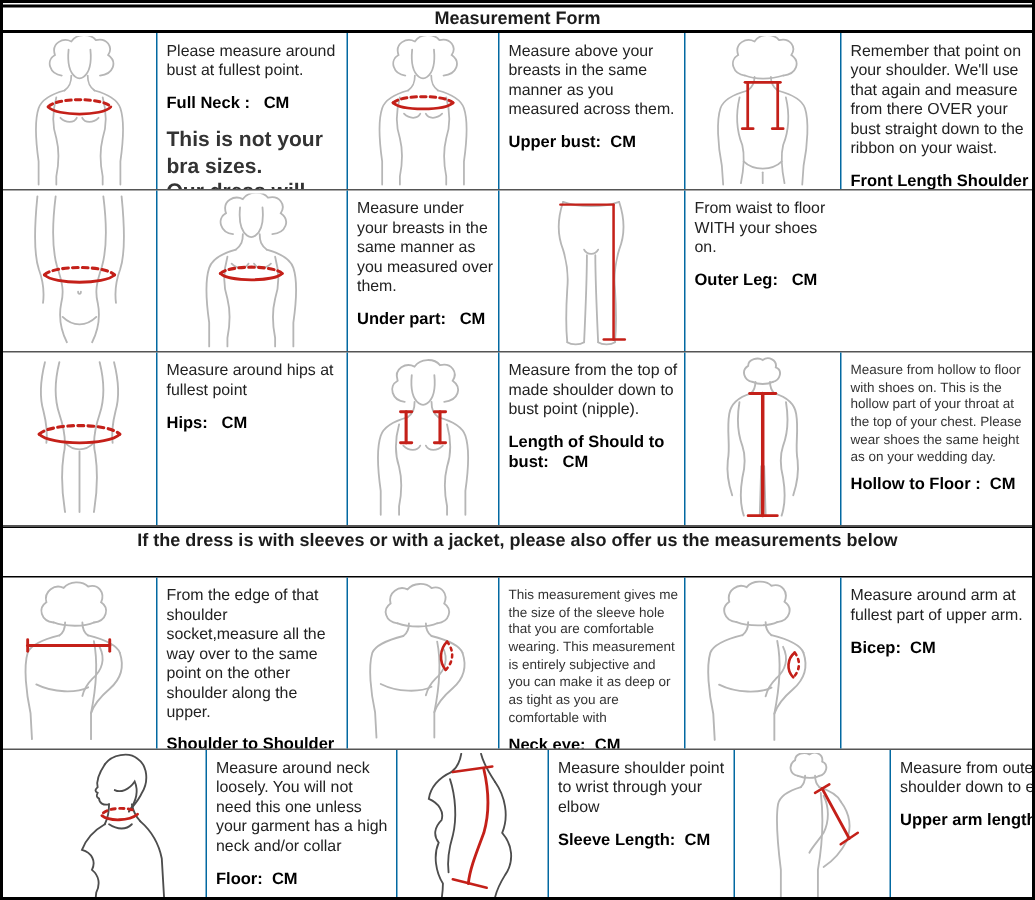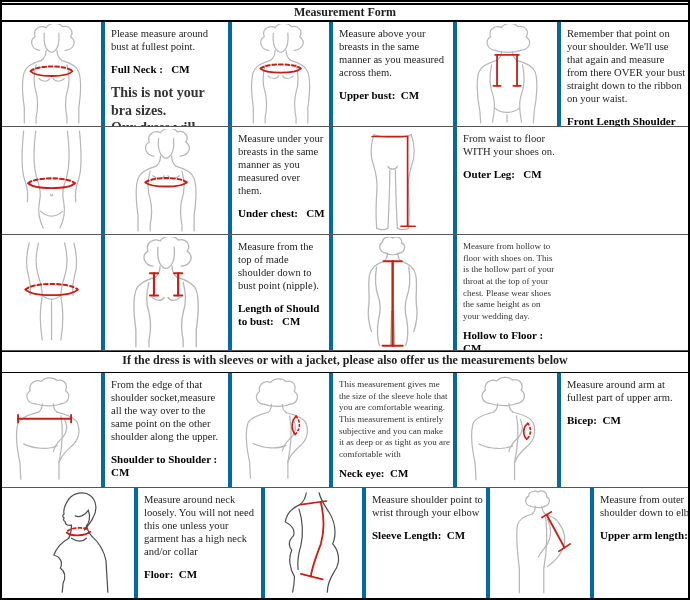--- a/index.html
+++ b/index.html
@@ -1,39 +1,39 @@
 <!DOCTYPE html>
 <html><head>
 <meta charset="utf-8">
 <style>
   html,body{margin:0;padding:0;background:#e8e8e8;}
   *{box-sizing:border-box;}
   .form{
     width:690px;height:600px;background:#fff;margin:0;
     border-left:2px solid #000;border-right:2px solid #000;border-bottom:2px solid #000;
-    font-family:Liberation Serif, serif;color:#1c1c1c;
+    font-family:Liberation Sans, sans-serif;color:#1c1c1c;
     display:flex;flex-direction:column;overflow:hidden;
   }
   .topbar{height:5px;border-top:2px solid #000;border-bottom:2px solid #000;flex:0 0 auto;}
   .header{
     flex:0 0 auto;height:17px;border-bottom:2px solid #000;
     font-weight:bold;font-size:12px;line-height:15px;text-align:center;
   }
   .banner{
-    flex:0 0 auto;height:22px;border-top:1px solid #000;border-bottom:1px solid #000;
+    flex:0 0 auto;height:34px;border-top:1px solid #000;border-bottom:1px solid #000;
     font-weight:bold;font-size:12px;line-height:16px;text-align:center;
   }
   .row{
     display:grid;flex:0 0 auto;
     grid-template-columns:103px 127px 101px 124px 104px 129px;
     border-bottom:1px solid #555;
   }
   .row:last-child{border-bottom:none;flex:1 1 auto;margin-left:33px;}
   .r1{height:105px}.r2{height:108px}.r3{height:116px}.r4{height:115px}.r5{height:110px}
-  .cell{border-right:4px solid #0369a1;overflow:hidden;}
+  .cell{border-right:1px solid #0369a1;overflow:hidden;}
   .cell:last-child{border-right:none;}
   .cell.fig{display:flex;align-items:center;justify-content:center;padding:1px;}
   .cell.fig svg{width:96%;height:98%;}
   .cell.text{padding:6px 3px 3px 6px;}
   .body{margin:0 0 9px 0;font-size:10.6px;line-height:1.22;color:#222;}
   .body.small{font-size:9px;line-height:1.3;margin-bottom:6px;color:#333;}
   .label{margin:0;font-weight:bold;font-size:11px;line-height:1.2;color:#000;white-space:pre-wrap;}
   .note{margin:8px 0 0 0;font-weight:bold;font-size:14px;line-height:1.25;color:#333;white-space:pre-wrap;}
   .note:empty,.body:empty,.label:empty{display:none;}
 </style>
@@ -136,21 +136,21 @@
           <path d="M33,45 C30,56 30,66 33,75 C35,83 35,93 33,103 L33,109" stroke="#b6b6b6" stroke-width="1.3" fill="none" stroke-linecap="round"></path>
           <path d="M67,45 C70,56 70,66 67,75 C65,83 65,93 67,103 L67,109" stroke="#b6b6b6" stroke-width="1.3" fill="none" stroke-linecap="round"></path>
           <path d="M36,50 C40,54 46,54 48,50" stroke="#b6b6b6" stroke-width="1.3" fill="none" stroke-linecap="round"></path>
           <path d="M52,50 C54,54 60,54 64,50" stroke="#b6b6b6" stroke-width="1.3" fill="none" stroke-linecap="round"></path>
           <path d="M28,57 C34,63 66,63 72,57" stroke="#c42019" stroke-width="2" fill="none" stroke-linecap="round"></path>
           <path d="M28,57 C34,51 66,51 72,57" stroke="#c42019" stroke-width="2.2" fill="none" stroke-linecap="round" stroke-dasharray="4 3"></path>
         </svg>
     </div>
     <div class="cell text">
       <p class="body">Measure under your breasts in the same manner as you measured over them.</p>
-      <p class="label">Under chest:   CM</p>
+      <p class="label">Under part:   CM</p>
     </div>
     <div class="cell fig">
       <svg viewBox="0 0 100 110" preserveAspectRatio="xMidYMid meet">
           <path d="M30,6 C40,10 60,10 70,6" stroke="#b6b6b6" stroke-width="1.3" fill="none" stroke-linecap="round"></path>
           <path d="M30,6 C26,18 26,30 30,40 C33,50 34,58 33,68 C32,84 32,96 33,106" stroke="#b6b6b6" stroke-width="1.3" fill="none" stroke-linecap="round"></path>
           <path d="M70,6 C74,18 74,30 70,40 C67,50 66,58 67,68 C68,84 68,96 67,106" stroke="#b6b6b6" stroke-width="1.3" fill="none" stroke-linecap="round"></path>
           <path d="M45,40 C47,44 53,44 55,40" stroke="#b6b6b6" stroke-width="1.3" fill="none" stroke-linecap="round"></path>
           <path d="M47,44 C47,60 46,84 45,106" stroke="#b6b6b6" stroke-width="1.3" fill="none" stroke-linecap="round"></path>
           <path d="M53,44 C53,60 54,84 55,106" stroke="#b6b6b6" stroke-width="1.3" fill="none" stroke-linecap="round"></path>
           <path d="M33,106 C36,108 42,108 45,106" stroke="#b6b6b6" stroke-width="1.3" fill="none" stroke-linecap="round"></path>
@@ -171,20 +171,24 @@
       <svg viewBox="0 0 100 110" preserveAspectRatio="xMidYMid meet">
           <path d="M26,2 C23,14 22,26 25,36 C27,44 28,50 27,58" stroke="#b6b6b6" stroke-width="1.3" fill="none" stroke-linecap="round"></path>
           <path d="M74,2 C77,14 78,26 75,36 C73,44 72,50 73,58" stroke="#b6b6b6" stroke-width="1.3" fill="none" stroke-linecap="round"></path>
           <path d="M36,2 C33,14 32,26 36,38 C40,50 41,58 39,66 C37,80 38,94 40,106" stroke="#b6b6b6" stroke-width="1.3" fill="none" stroke-linecap="round"></path>
           <path d="M64,2 C67,14 68,26 64,38 C60,50 59,58 61,66 C63,80 62,94 60,106" stroke="#b6b6b6" stroke-width="1.3" fill="none" stroke-linecap="round"></path>
           <path d="M40,58 C46,64 54,64 60,58" stroke="#b6b6b6" stroke-width="1.3" fill="none" stroke-linecap="round"></path>
           <path d="M50,64 L50,106" stroke="#b6b6b6" stroke-width="1.3" fill="none" stroke-linecap="round"></path>
           <path d="M22,52 C30,60 70,60 78,52" stroke="#c42019" stroke-width="2" fill="none" stroke-linecap="round"></path>
           <path d="M22,52 C30,44 70,44 78,52" stroke="#c42019" stroke-width="2.2" fill="none" stroke-linecap="round" stroke-dasharray="4 3"></path>
         </svg>
+    </div>
+    <div class="cell text">
+      <p class="body">Measure around hips at fullest point</p>
+      <p class="label">Hips:   CM</p>
     </div>
     <div class="cell fig">
       <svg viewBox="0 0 100 110" preserveAspectRatio="xMidYMid meet">
           <path d="M37,29 C28,28 25,18 32,14 C29,5 38,1 44,4 C48,-2 58,-2 62,3 C70,1 75,8 71,14 C78,19 75,28 65,29" stroke="#b6b6b6" stroke-width="1.3" fill="none" stroke-linecap="round"></path>
           <path d="M42,10 C41,20 43,27 47,30 C49,31.5 51,31.5 53,30 C57,27 59,20 58,10" stroke="#b6b6b6" stroke-width="1.3" fill="none" stroke-linecap="round"></path>
           <path d="M44,29 C44,34 43,37 39,40" stroke="#b6b6b6" stroke-width="1.3" fill="none" stroke-linecap="round"></path>
           <path d="M56,29 C56,34 57,37 61,40" stroke="#b6b6b6" stroke-width="1.3" fill="none" stroke-linecap="round"></path>
           <path d="M39,40 C28,43 22,47 20,53 C17,62 18,78 20,92 L20,109" stroke="#b6b6b6" stroke-width="1.3" fill="none" stroke-linecap="round"></path>
           <path d="M61,40 C72,43 78,47 80,53 C83,62 82,78 80,92 L80,109" stroke="#b6b6b6" stroke-width="1.3" fill="none" stroke-linecap="round"></path>
           <path d="M33,45 C30,56 30,66 33,75 C35,83 35,93 33,103 L33,109" stroke="#b6b6b6" stroke-width="1.3" fill="none" stroke-linecap="round"></path>

